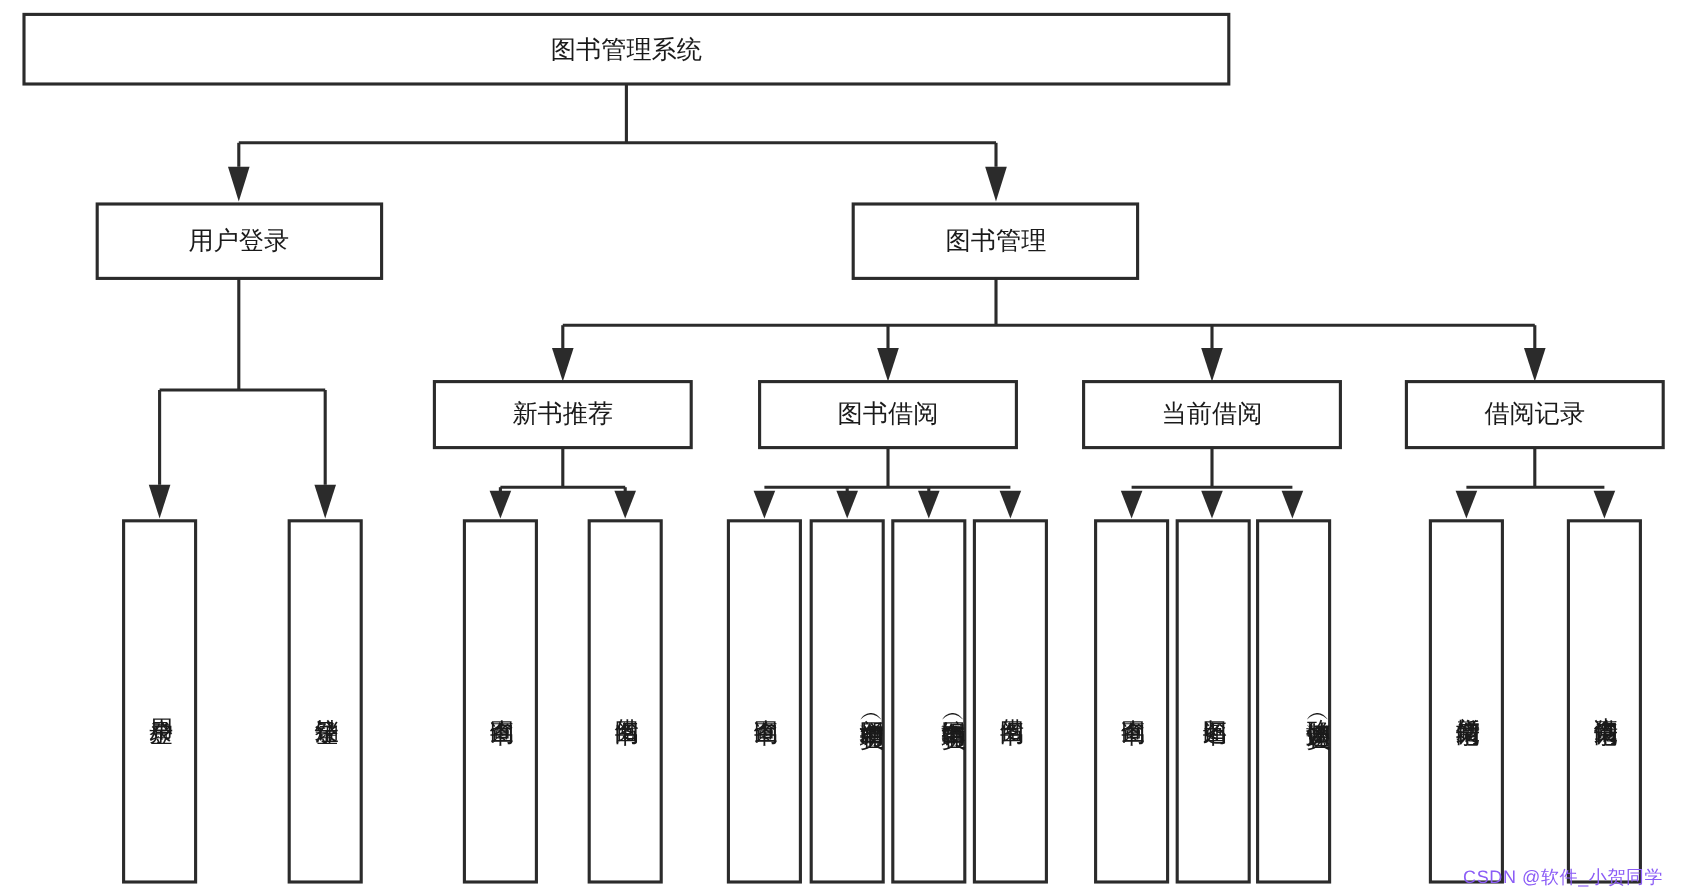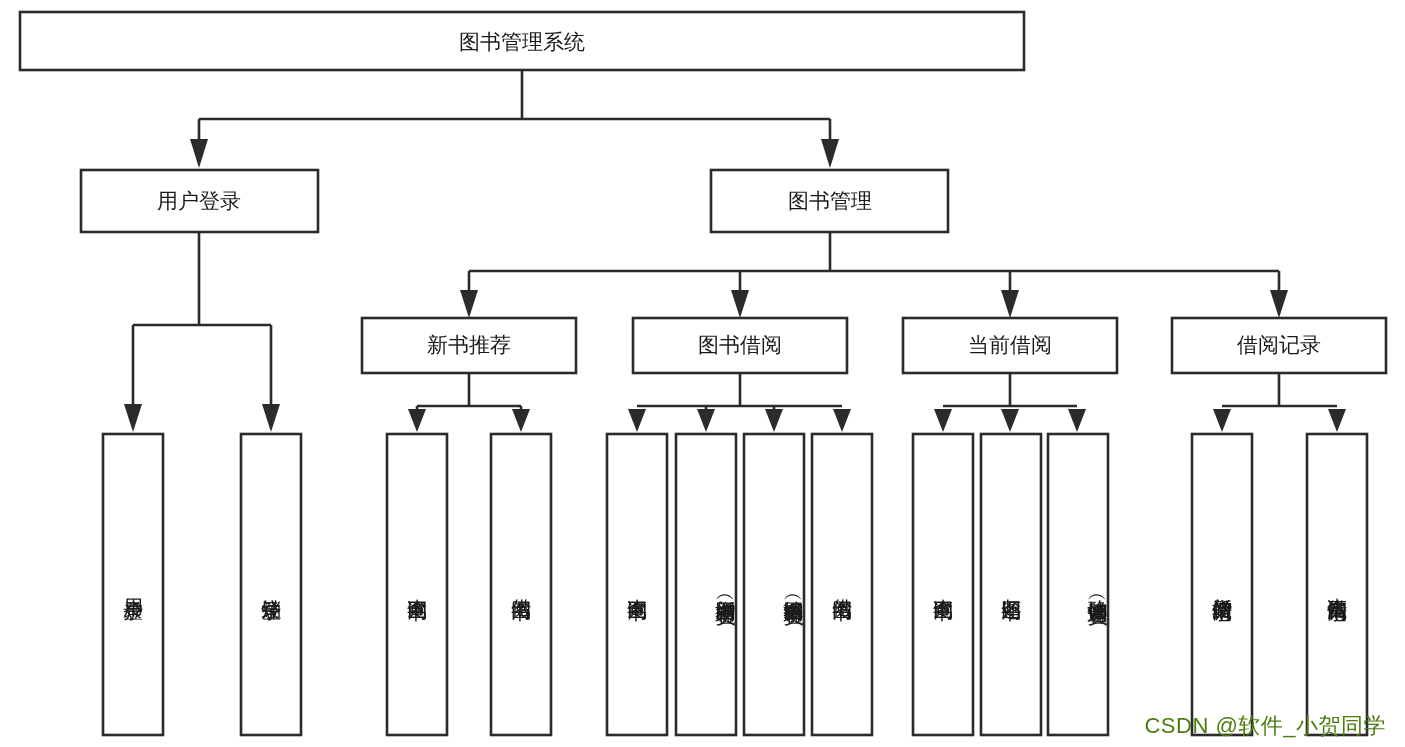--- a/index.html
+++ b/index.html
@@ -61,22 +61,22 @@
     align-items: center;
     justify-content: center;
     white-space: nowrap;
     pointer-events: none;
   }
   .watermark {
     position: absolute;
     right: 8px;
     bottom: 6px;
     font-family: "Liberation Sans", "DejaVu Sans", sans-serif;
-    font-size: 22px;
-    color: #4d7c0f;
+    font-size: 15px;
+    color: #8b5cf6;
     letter-spacing: 0.5px;
     white-space: nowrap;
   }
 </style>
 </head>
 <body>
 
 <div id="diagram-root">
 
   <svg class="flow" viewBox="0 0 1405 747">

